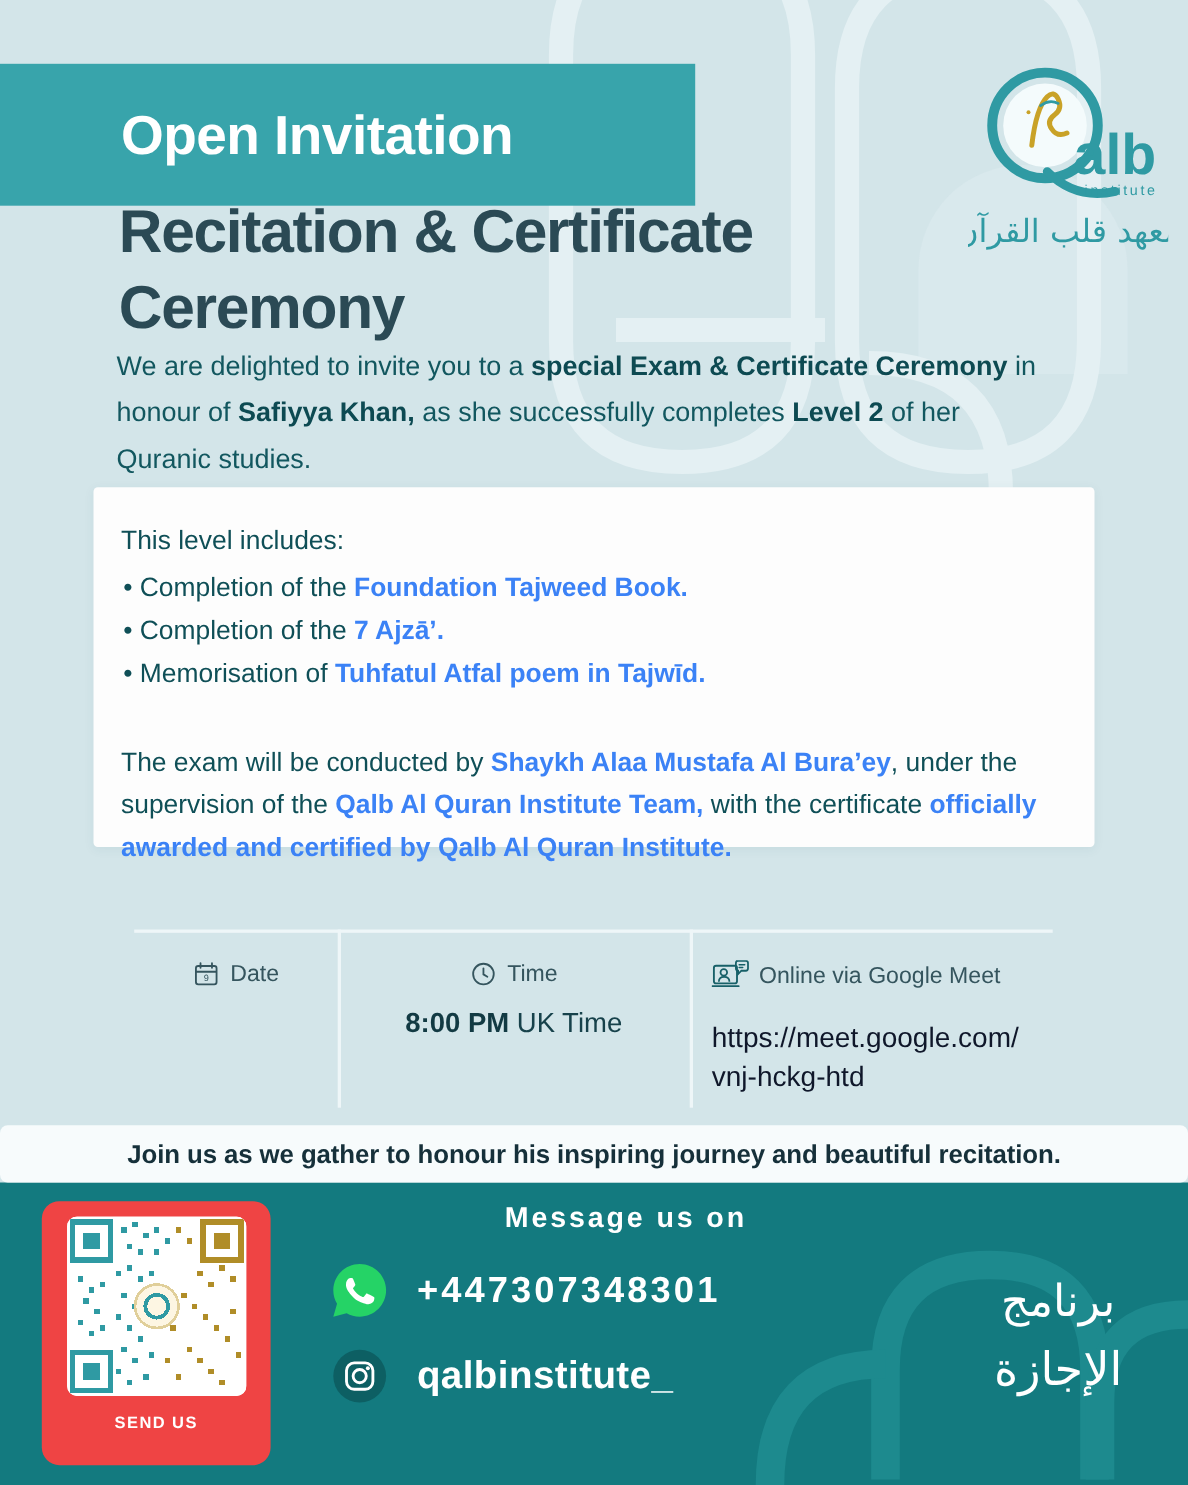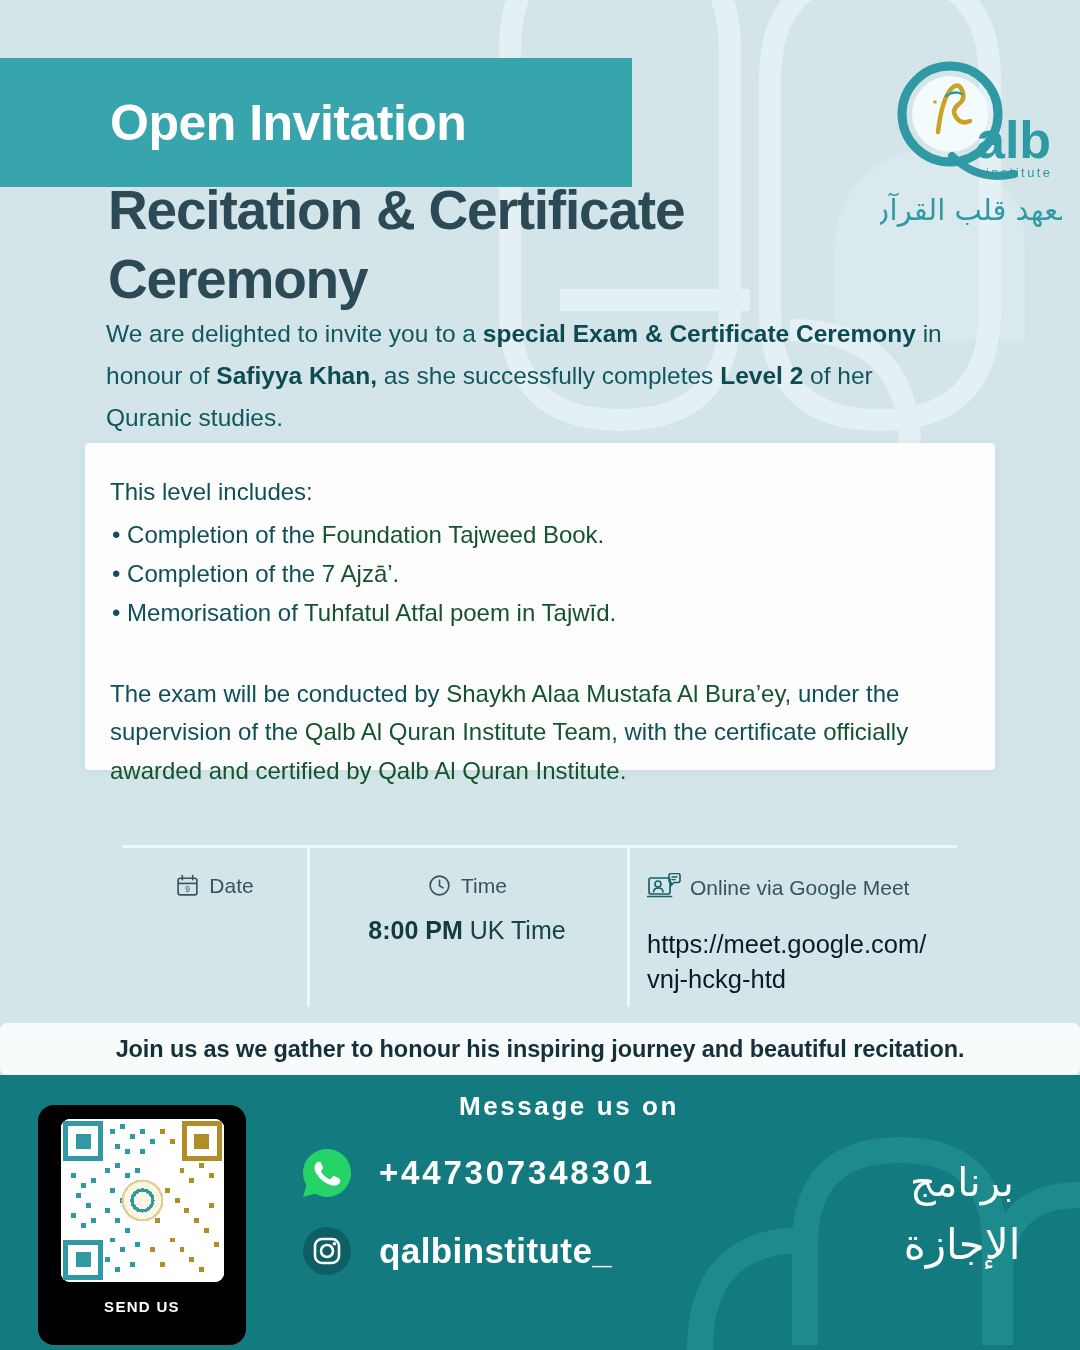--- a/index.html
+++ b/index.html
@@ -46,21 +46,21 @@
     position:absolute; left:85px; top:443px; width:910px; height:327px;
     background:#fdfdfd; border-radius:4px; z-index:3;
     box-shadow:0 2px 10px rgba(20,90,100,.06);
     padding:30px 36px 0 25px;
   }
   .card .lead{ font-size:24px; color:#0f4f57; line-height:1.62; }
   .card ul{ list-style:none; margin-top:4px; }
   .card li{
     font-size:24px; color:#0f4f57; line-height:1.62; padding-left:2px;
   }
-  .card li b, .card .para b{ color:#14532d; font-weight:normal; }
+  .card li b, .card .para b{ color:#3b82f6; font-weight:bold; }
   .card .para{
     font-size:24px; color:#0f4f57; line-height:1.62; margin-top:42px;
   }
 
   
   .details{
     position:absolute; left:122px; top:845px; width:835px; height:165px; z-index:3;
     display:flex;
   }
   .details:before{
@@ -101,22 +101,22 @@
   }
 
   
   .footer{
     position:absolute; left:0; top:1075px; width:1080px; height:275px;
     background:#137a7f; z-index:2; overflow:hidden;
   }
   .footer-pattern{ position:absolute; inset:0; }
 
   .qr-box{
-    position:absolute; left:38px; top:30px; width:208px; height:240px;
-    background:#000000; border-radius:16px; z-index:3;
+    position:absolute; left:38px; top:17px; width:208px; height:240px;
+    background:#ef4444; border-radius:16px; z-index:3;
     display:flex; flex-direction:column; align-items:center; padding-top:14px;
   }
   .qr-img{ width:163px; height:163px; background:#ffffff; border-radius:9px; }
   .qr-label{
     margin-top:16px; color:#ffffff; font-size:15px; font-weight:bold;
     letter-spacing:1.3px;
   }
 
   .contact{
     position:absolute; left:300px; top:16px; width:520px; z-index:3;

